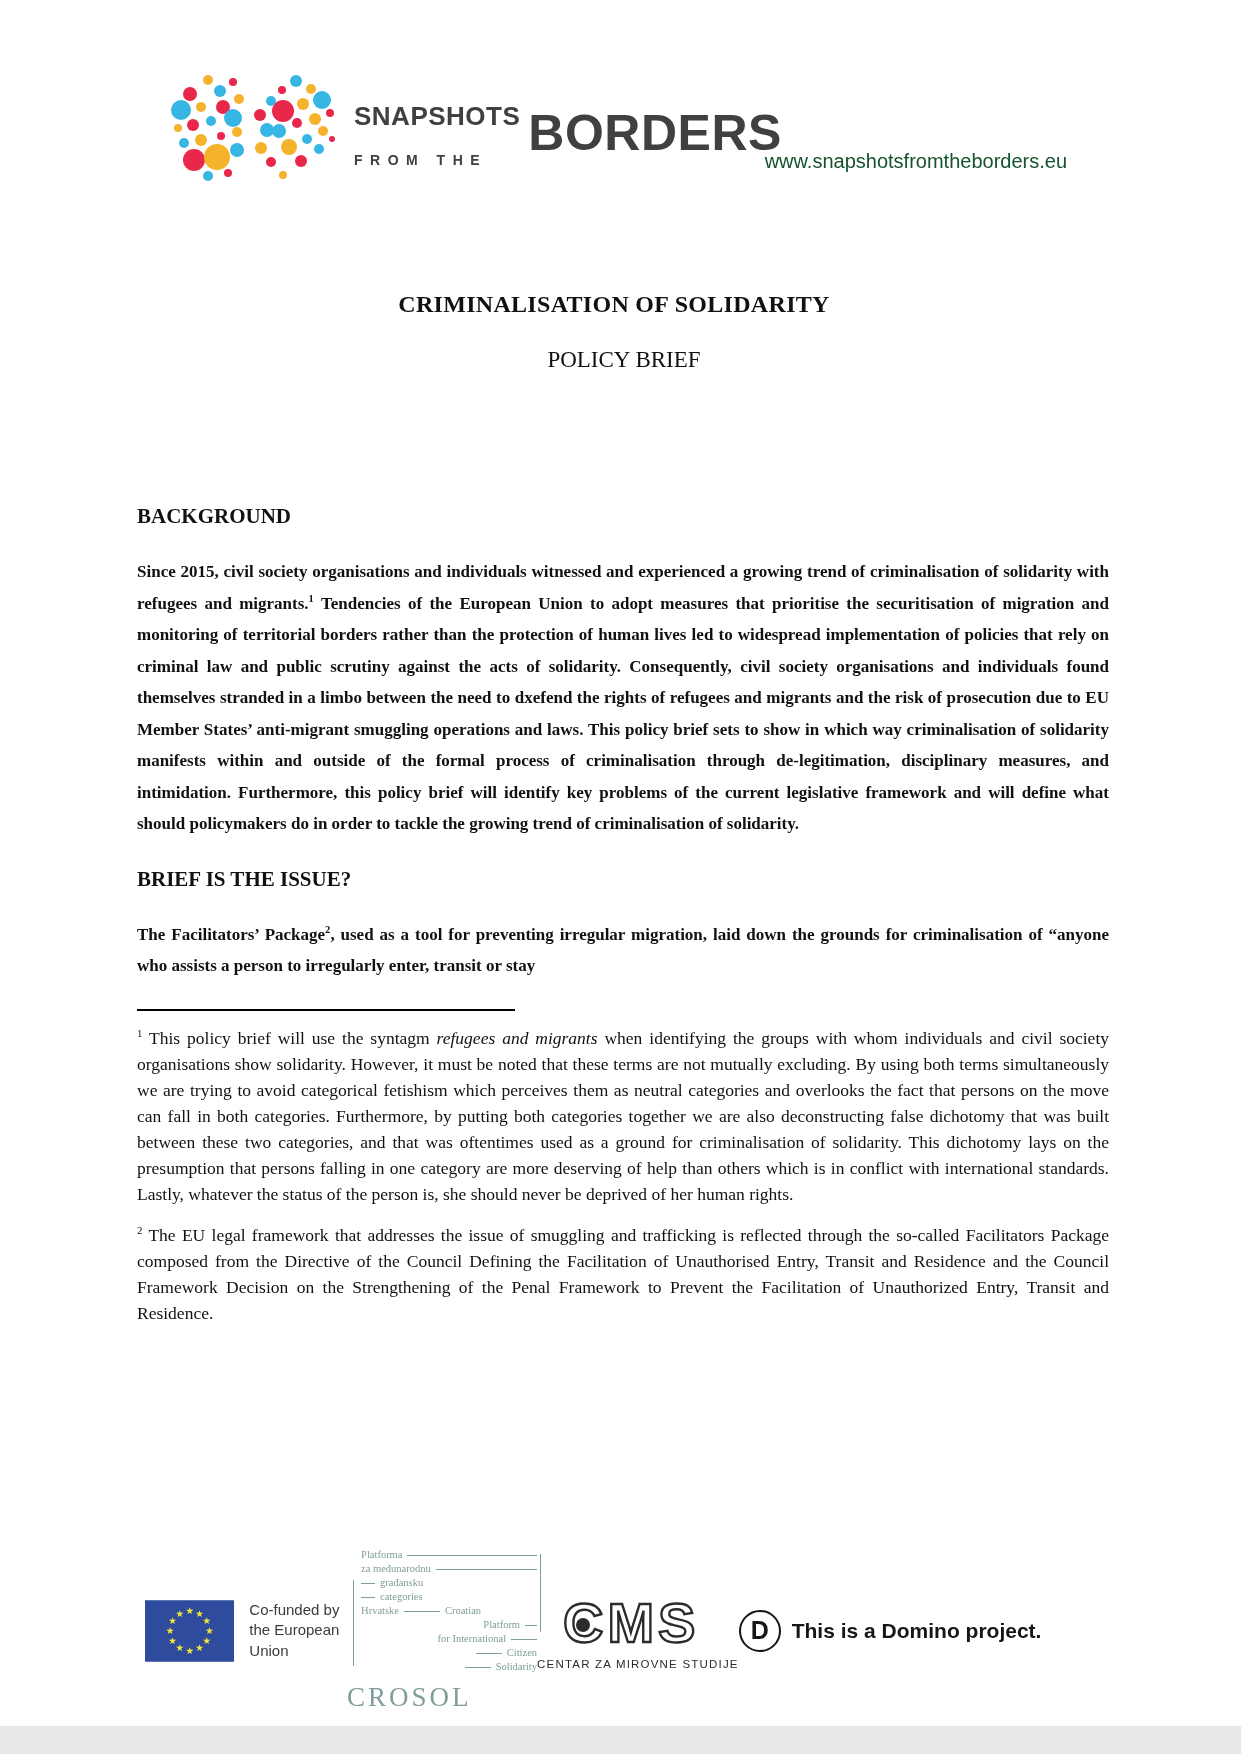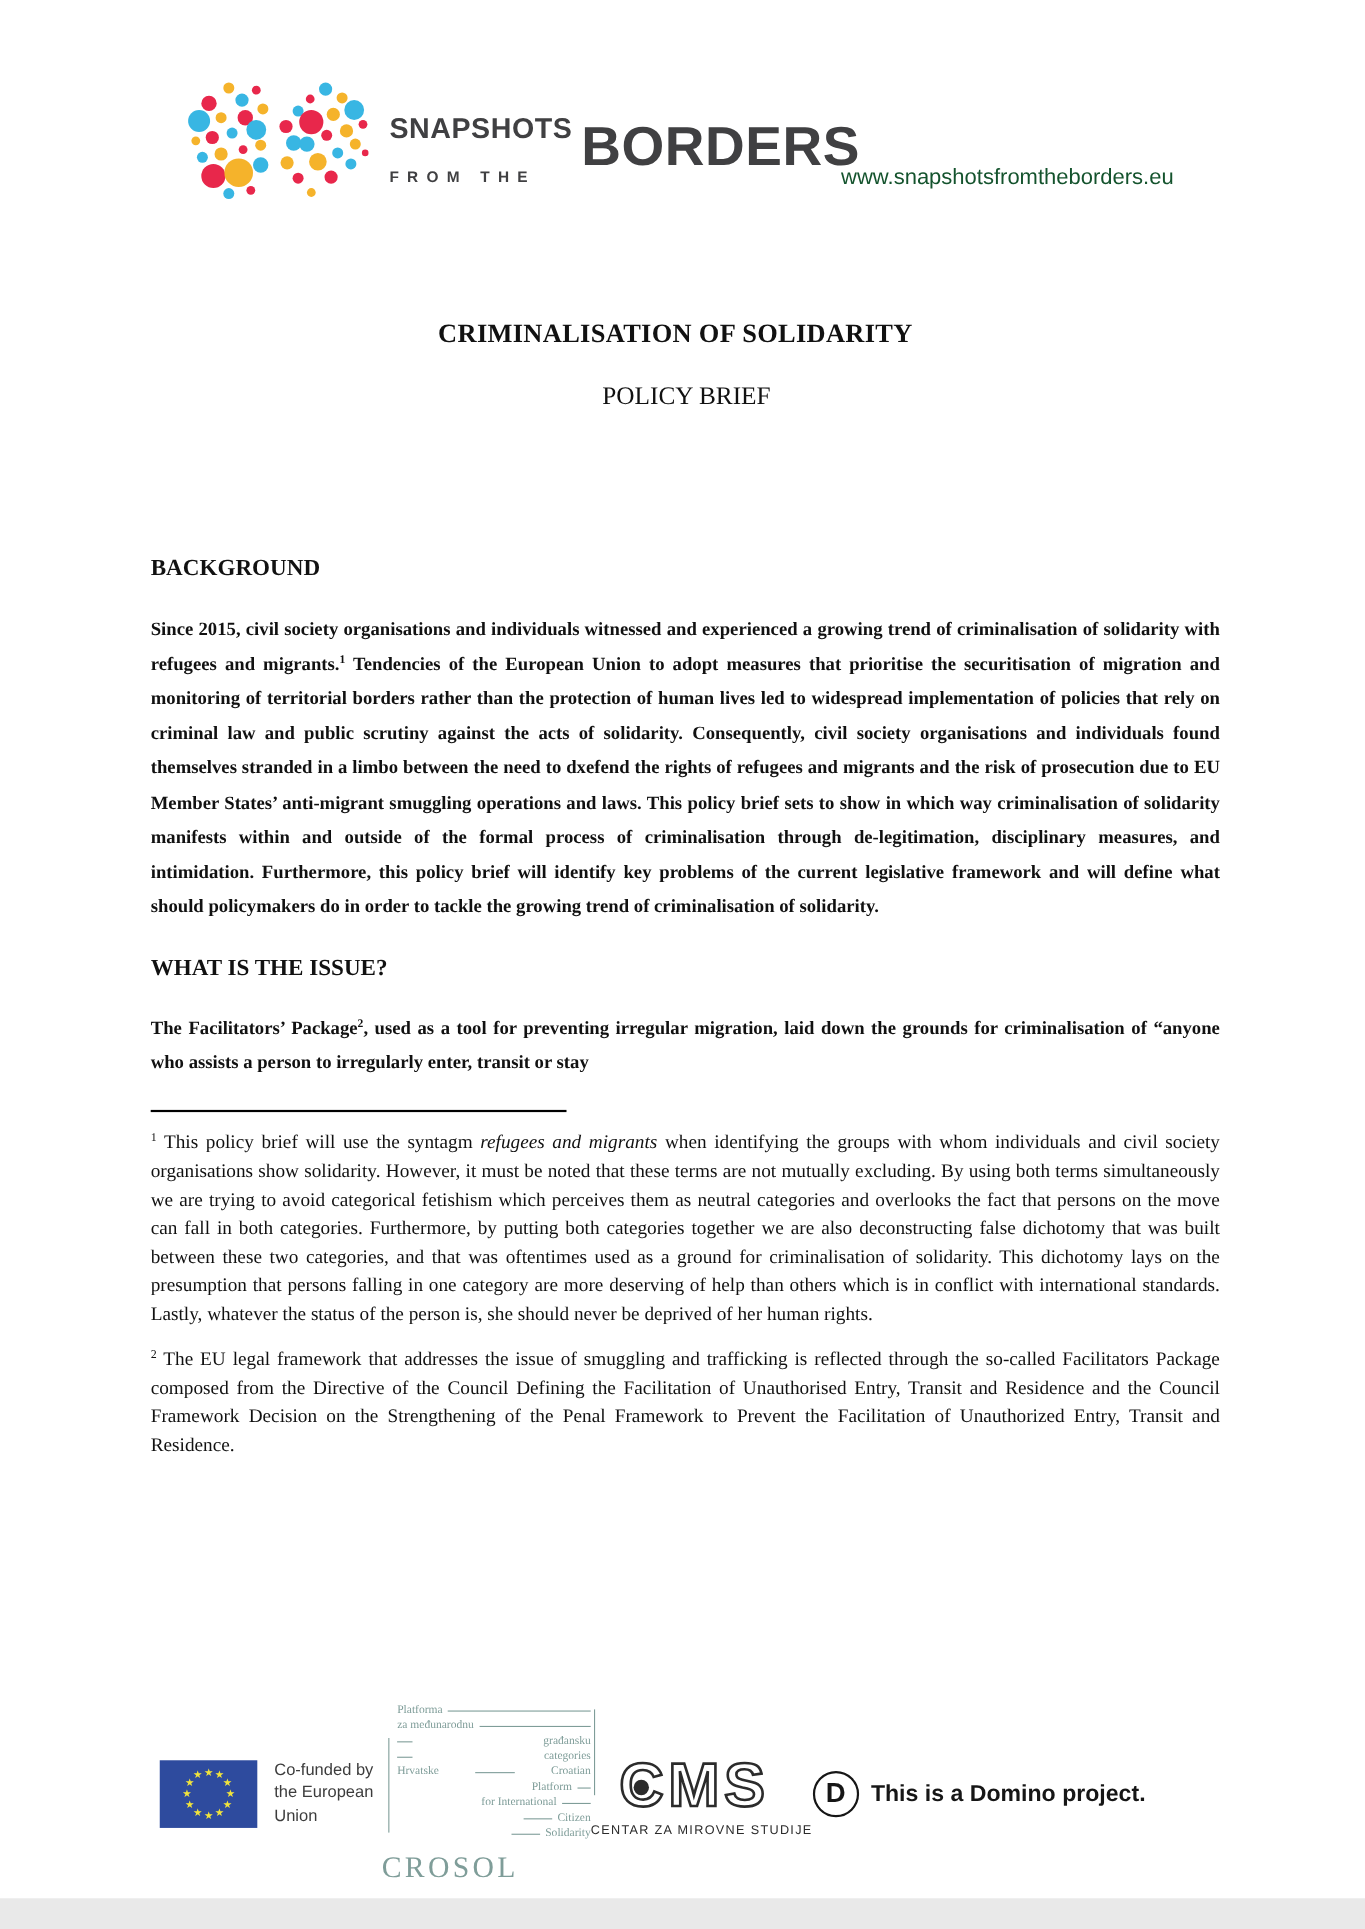--- a/index.html
+++ b/index.html
@@ -64,21 +64,21 @@
   }
   .eu-block { display: flex; align-items: center; }
   .eu-flag { width: 122px; height: 84px; display: block; }
   .eu-label {
     margin-left: 15px; font-family: "Liberation Sans", sans-serif;
     font-size: 15px; color: #3c3c3c; line-height: 1.35;
   }
 
   .crosol-block { position: relative; width: 204px; font-family: "Liberation Serif", serif; color: #7f9d99; }
   .crosol-rows { position: relative; width: 176px; margin-left: 14px; font-size: 10.5px; line-height: 14px; }
-  .crosol-row { display: flex; align-items: center; white-space: nowrap; justify-content: space-between; }
+  .crosol-row { display: flex; align-items: center; white-space: nowrap; }
   .crosol-row.right { justify-content: flex-end; }
   .crosol-line { border-top: 1px solid #7f9d99; height: 0; }
   .crosol-line.grow { flex: 1; margin: 0 0 0 5px; }
   .crosol-line.lead { width: 14px; margin-right: 5px; }
   .crosol-line.mid { width: 36px; margin: 0 5px; }
   .crosol-line.tailS { width: 12px; margin-left: 5px; }
   .crosol-line.tailM { width: 26px; margin-left: 5px; }
   .crosol-line.leadM { width: 26px; margin-right: 5px; }
   .crosol-vline-right { position: absolute; right: -4px; top: 6px; height: 78px; border-right: 1px solid #7f9d99; }
   .crosol-vline-left { position: absolute; left: -8px; top: 32px; height: 86px; border-left: 1px solid #7f9d99; }
@@ -160,21 +160,21 @@
 
   <div class="doc-title">CRIMINALISATION OF SOLIDARITY</div>
   <div class="doc-subtitle">POLICY BRIEF</div>
 
   <div class="body-block">
 
     <div class="section-heading">BACKGROUND</div>
 
     <p class="body-para"><span>Since 2015, civil society organisations and individuals witnessed and experienced a growing trend of criminalisation of solidarity with refugees and migrants.</span><sup class="fn-ref">1</sup><span> Tendencies of the European Union to adopt measures that prioritise the securitisation of migration and monitoring of territorial borders rather than the protection of human lives led to widespread implementation of policies that rely on criminal law and public scrutiny against the acts of solidarity. Consequently, civil society organisations and individuals found themselves stranded in a limbo between the need to dxefend the rights of refugees and migrants and the risk of prosecution due to EU Member States’ anti-migrant smuggling operations and laws. This policy brief sets to show in which way criminalisation of solidarity manifests within and outside of the formal process of criminalisation through de-legitimation, disciplinary measures, and intimidation. Furthermore, this policy brief will identify key problems of the current legislative framework and will define what should policymakers do in order to tackle the growing trend of criminalisation of solidarity.</span></p>
 
-    <div class="section-heading">WHAT IS THE ISSUE?</div>
+    <div class="section-heading">BRIEF IS THE ISSUE?</div>
 
     <p class="body-para"><span>The Facilitators’ Package</span><sup class="fn-ref">2</sup><span>, used as a tool for preventing irregular migration, laid down the grounds for criminalisation of “anyone who assists a person to irregularly enter, transit or stay</span></p>
 
     <div class="fn-rule"></div>
 
     <p class="footnote"><sup class="fn-ref">1</sup><span> This policy brief will use the syntagm </span><span class="italic">refugees and migrants</span><span> when identifying the groups with whom individuals and civil society organisations show solidarity. However, it must be noted that these terms are not mutually excluding. By using both terms simultaneously we are trying to avoid categorical fetishism which perceives them as neutral categories and overlooks the fact that persons on the move can fall in both categories. Furthermore, by putting both categories together we are also deconstructing false dichotomy that was built between these two categories, and that was oftentimes used as a ground for criminalisation of solidarity. This dichotomy lays on the presumption that persons falling in one category are more deserving of help than others which is in conflict with international standards. Lastly, whatever the status of the person is, she should never be deprived of her human rights.</span></p>
 
     <p class="footnote"><sup class="fn-ref">2</sup><span> The EU legal framework that addresses the issue of smuggling and trafficking is reflected through the so-called Facilitators Package composed from the Directive of the Council Defining the Facilitation of Unauthorised Entry, Transit and Residence and the Council Framework Decision on the Strengthening of the Penal Framework to Prevent the Facilitation of Unauthorized Entry, Transit and Residence.</span></p>
 
   </div>

